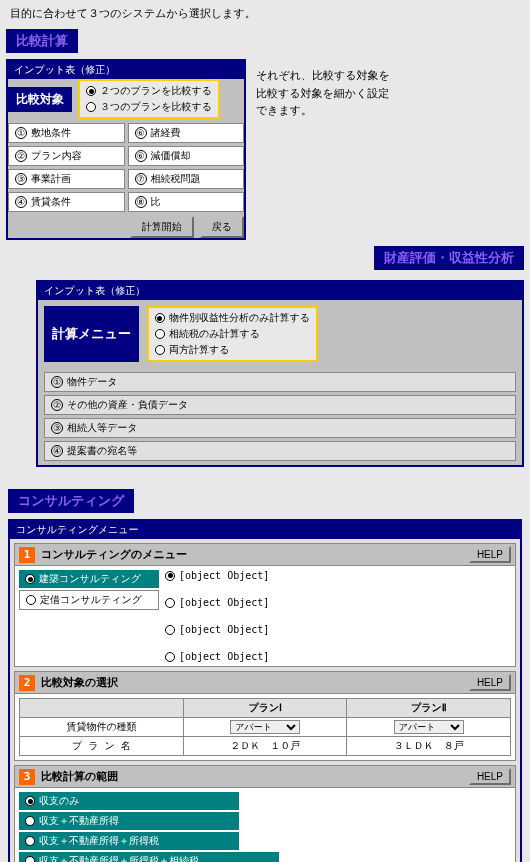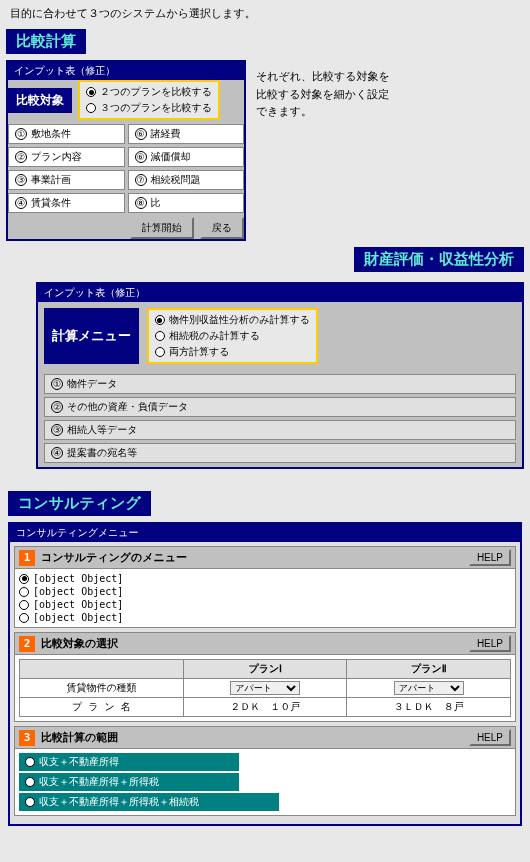--- a/index.html
+++ b/index.html
@@ -19,22 +19,22 @@
     }
     .intro-text {
       font-size: 11px;
       margin-bottom: 4px;
     }
 
     
     .section-label {
       display: inline-block;
       background: #000080;
-      color: #5eead4;
-      font-size: 15px;
+      color: #8b5cf6;
+      font-size: 13px;
       font-weight: bold;
       padding: 3px 10px;
       margin-bottom: 6px;
     }
 
     
     .inner-window {
       border: 2px solid #000080;
       background: #c0c0c0;
     }
@@ -251,21 +251,21 @@
       padding: 2px 6px;
       display: flex;
       align-items: center;
       gap: 4px;
     }
 
     
     .right-list {
       display: flex;
       flex-direction: column;
-      gap: 2px;
+      gap: 16px;
       flex: 1;
     }
     .right-list-item {
       font-size: 10px;
       display: flex;
       align-items: center;
       gap: 4px;
     }
 
     
@@ -468,20 +468,30 @@
     <div class="consulting-title-bar">コンサルティングメニュー</div>
     <div class="consulting-body">
 
       <div class="num-section">
         <div class="num-section-header">
           <div class="num-badge">1</div>
           <div class="num-section-title">コンサルティングのメニュー</div>
           <button class="help-btn">HELP</button>
         </div>
         <div class="num-section-body">
+          <div class="left-list">
+            <div class="list-item-green">
+              <div class="radio-filled"></div>
+              <span>建築コンサルティング</span>
+            </div>
+            <div class="list-item-white">
+              <div class="radio-empty"></div>
+              <span>定借コンサルティング</span>
+            </div>
+          </div>
           <div class="right-list">
             <div class="right-list-item">
               <div class="radio-filled"></div>
               <span>[object Object]</span>
             </div>
             <div class="right-list-item">
               <div class="radio-empty"></div>
               <span>[object Object]</span>
             </div>
             <div class="right-list-item">
@@ -539,20 +549,24 @@
 
       <div class="num-section">
         <div class="num-section-header">
           <div class="num-badge">3</div>
           <div class="num-section-title">比較計算の範囲</div>
           <button class="help-btn">HELP</button>
         </div>
         <div class="section3-body">
           <div class="section3-list">
             <div class="list-item-green" style="max-width: 220px;">
+              <div class="radio-filled"></div>
+              <span>収支のみ</span>
+            </div>
+            <div class="list-item-green" style="max-width: 220px;">
               <div class="radio-empty"></div>
               <span>収支＋不動産所得</span>
             </div>
             <div class="list-item-green" style="max-width: 220px;">
               <div class="radio-empty"></div>
               <span>収支＋不動産所得＋所得税</span>
             </div>
             <div class="list-item-green" style="max-width: 260px;">
               <div class="radio-empty"></div>
               <span>収支＋不動産所得＋所得税＋相続税</span>

